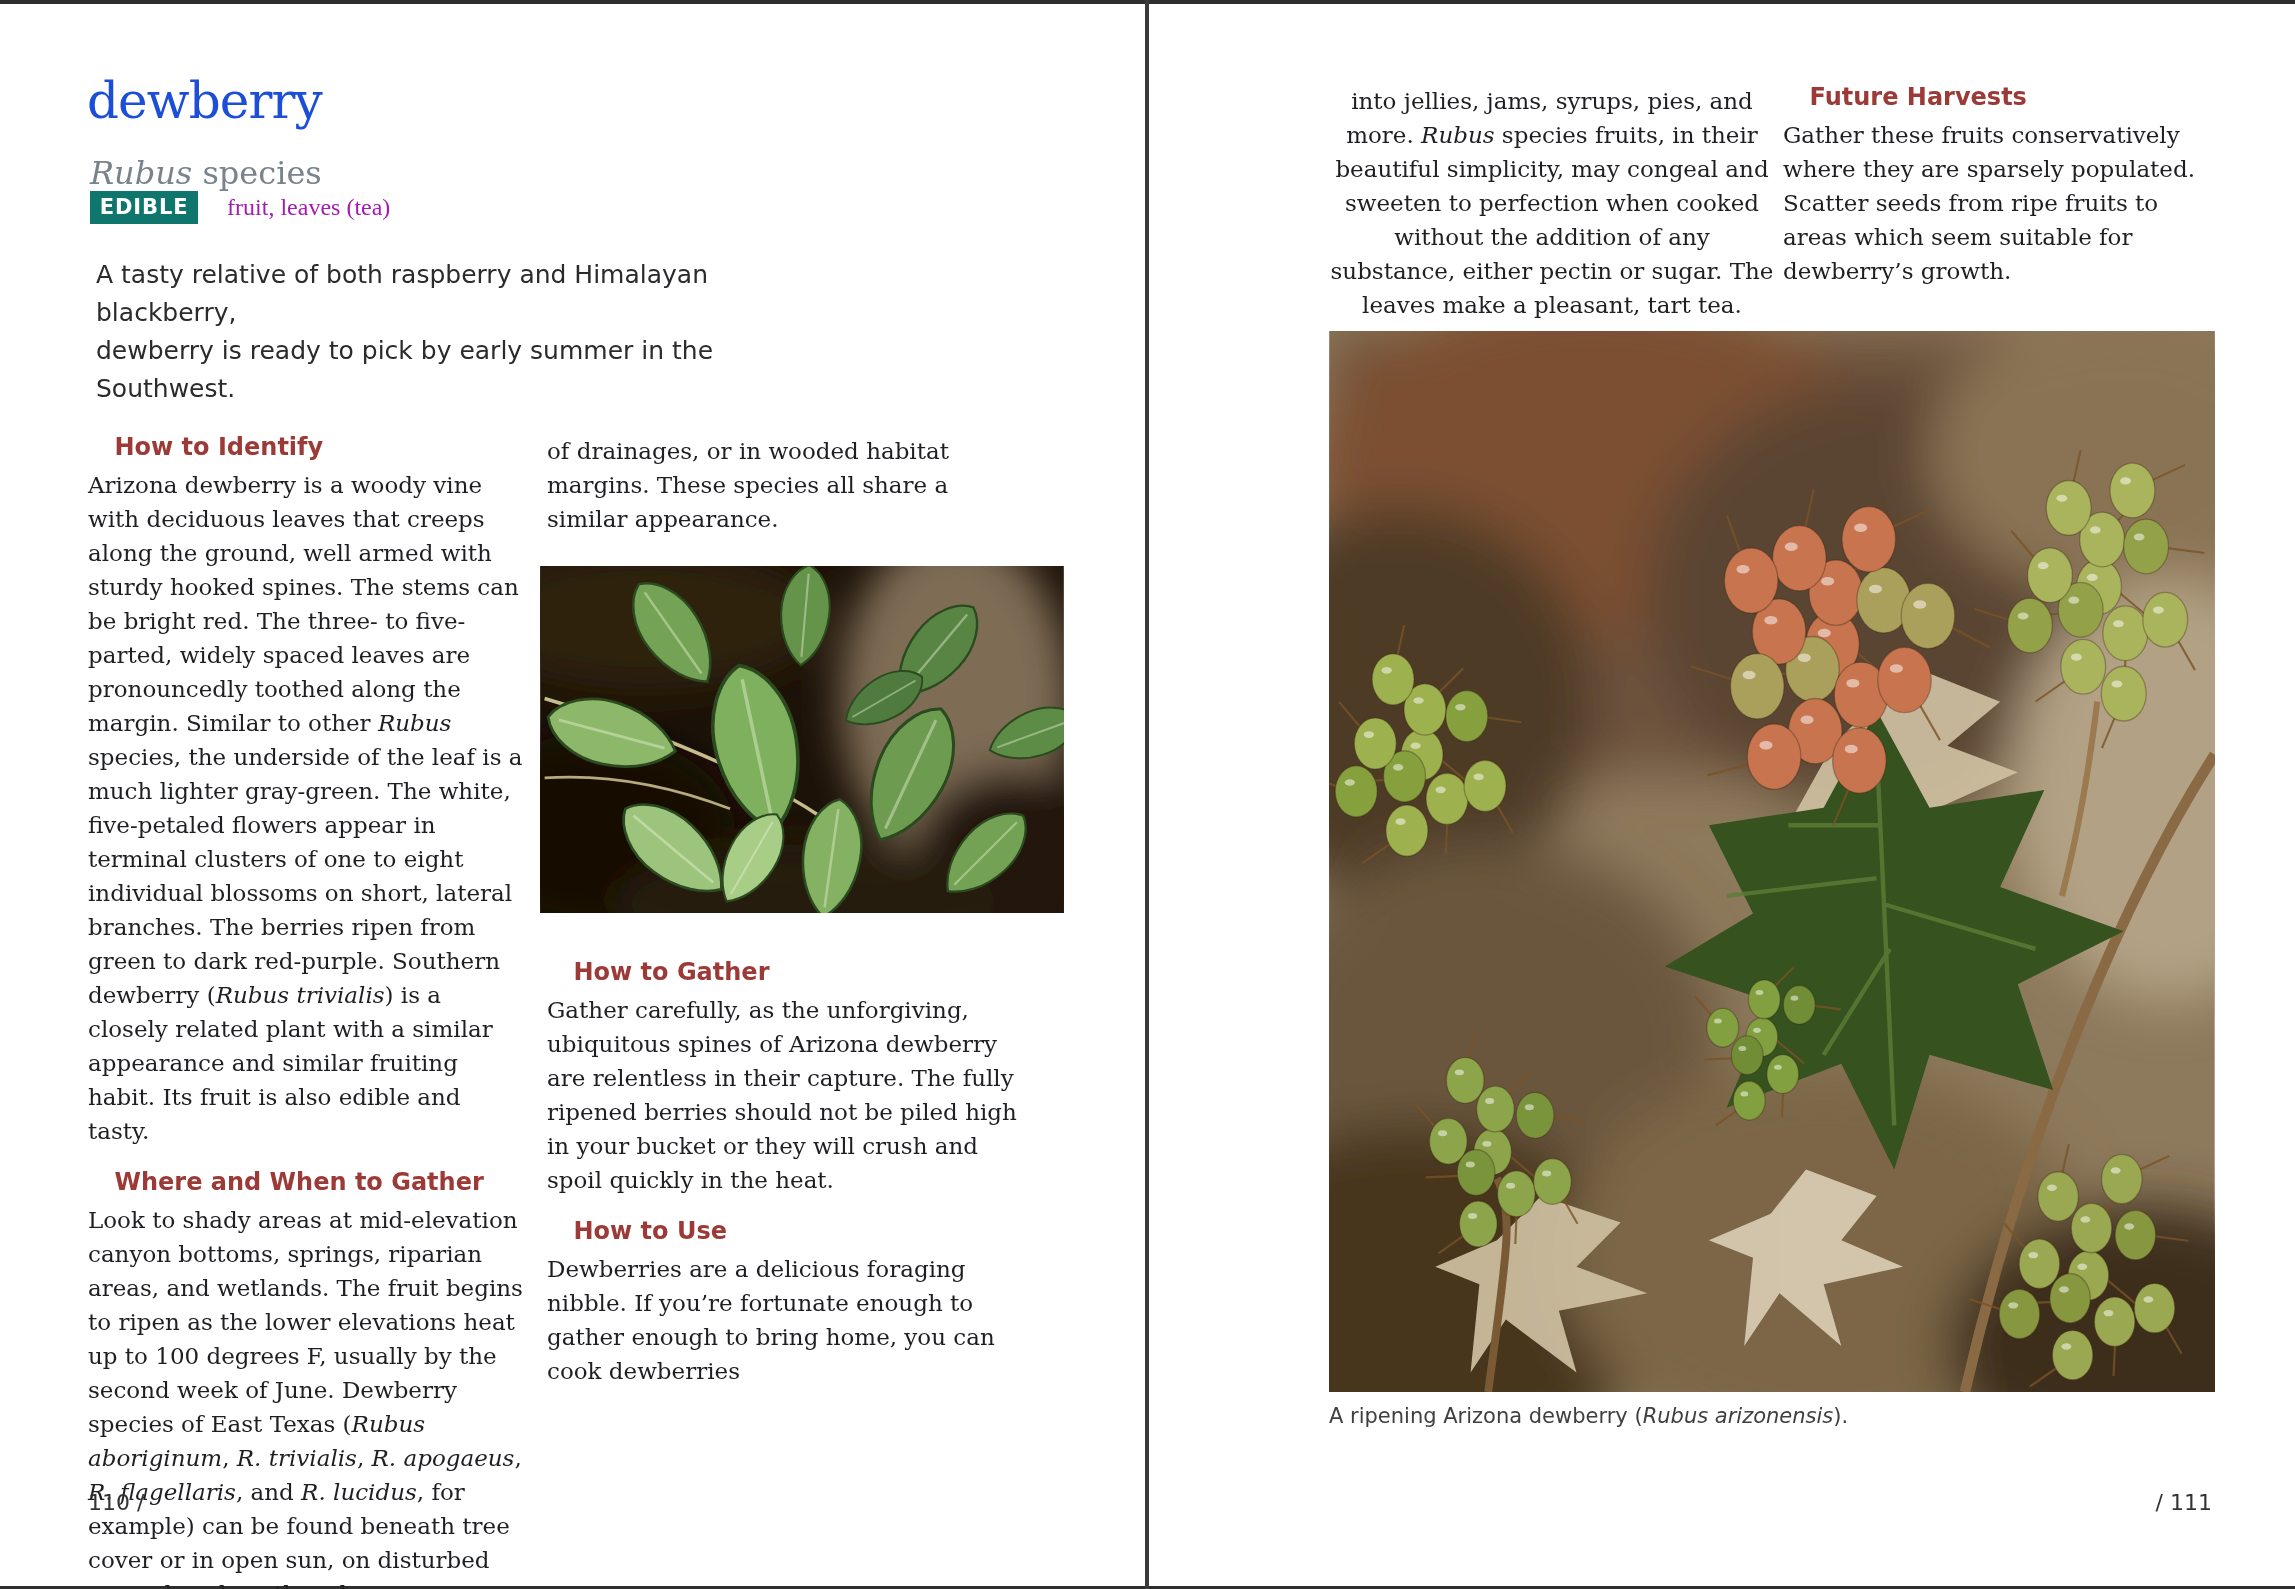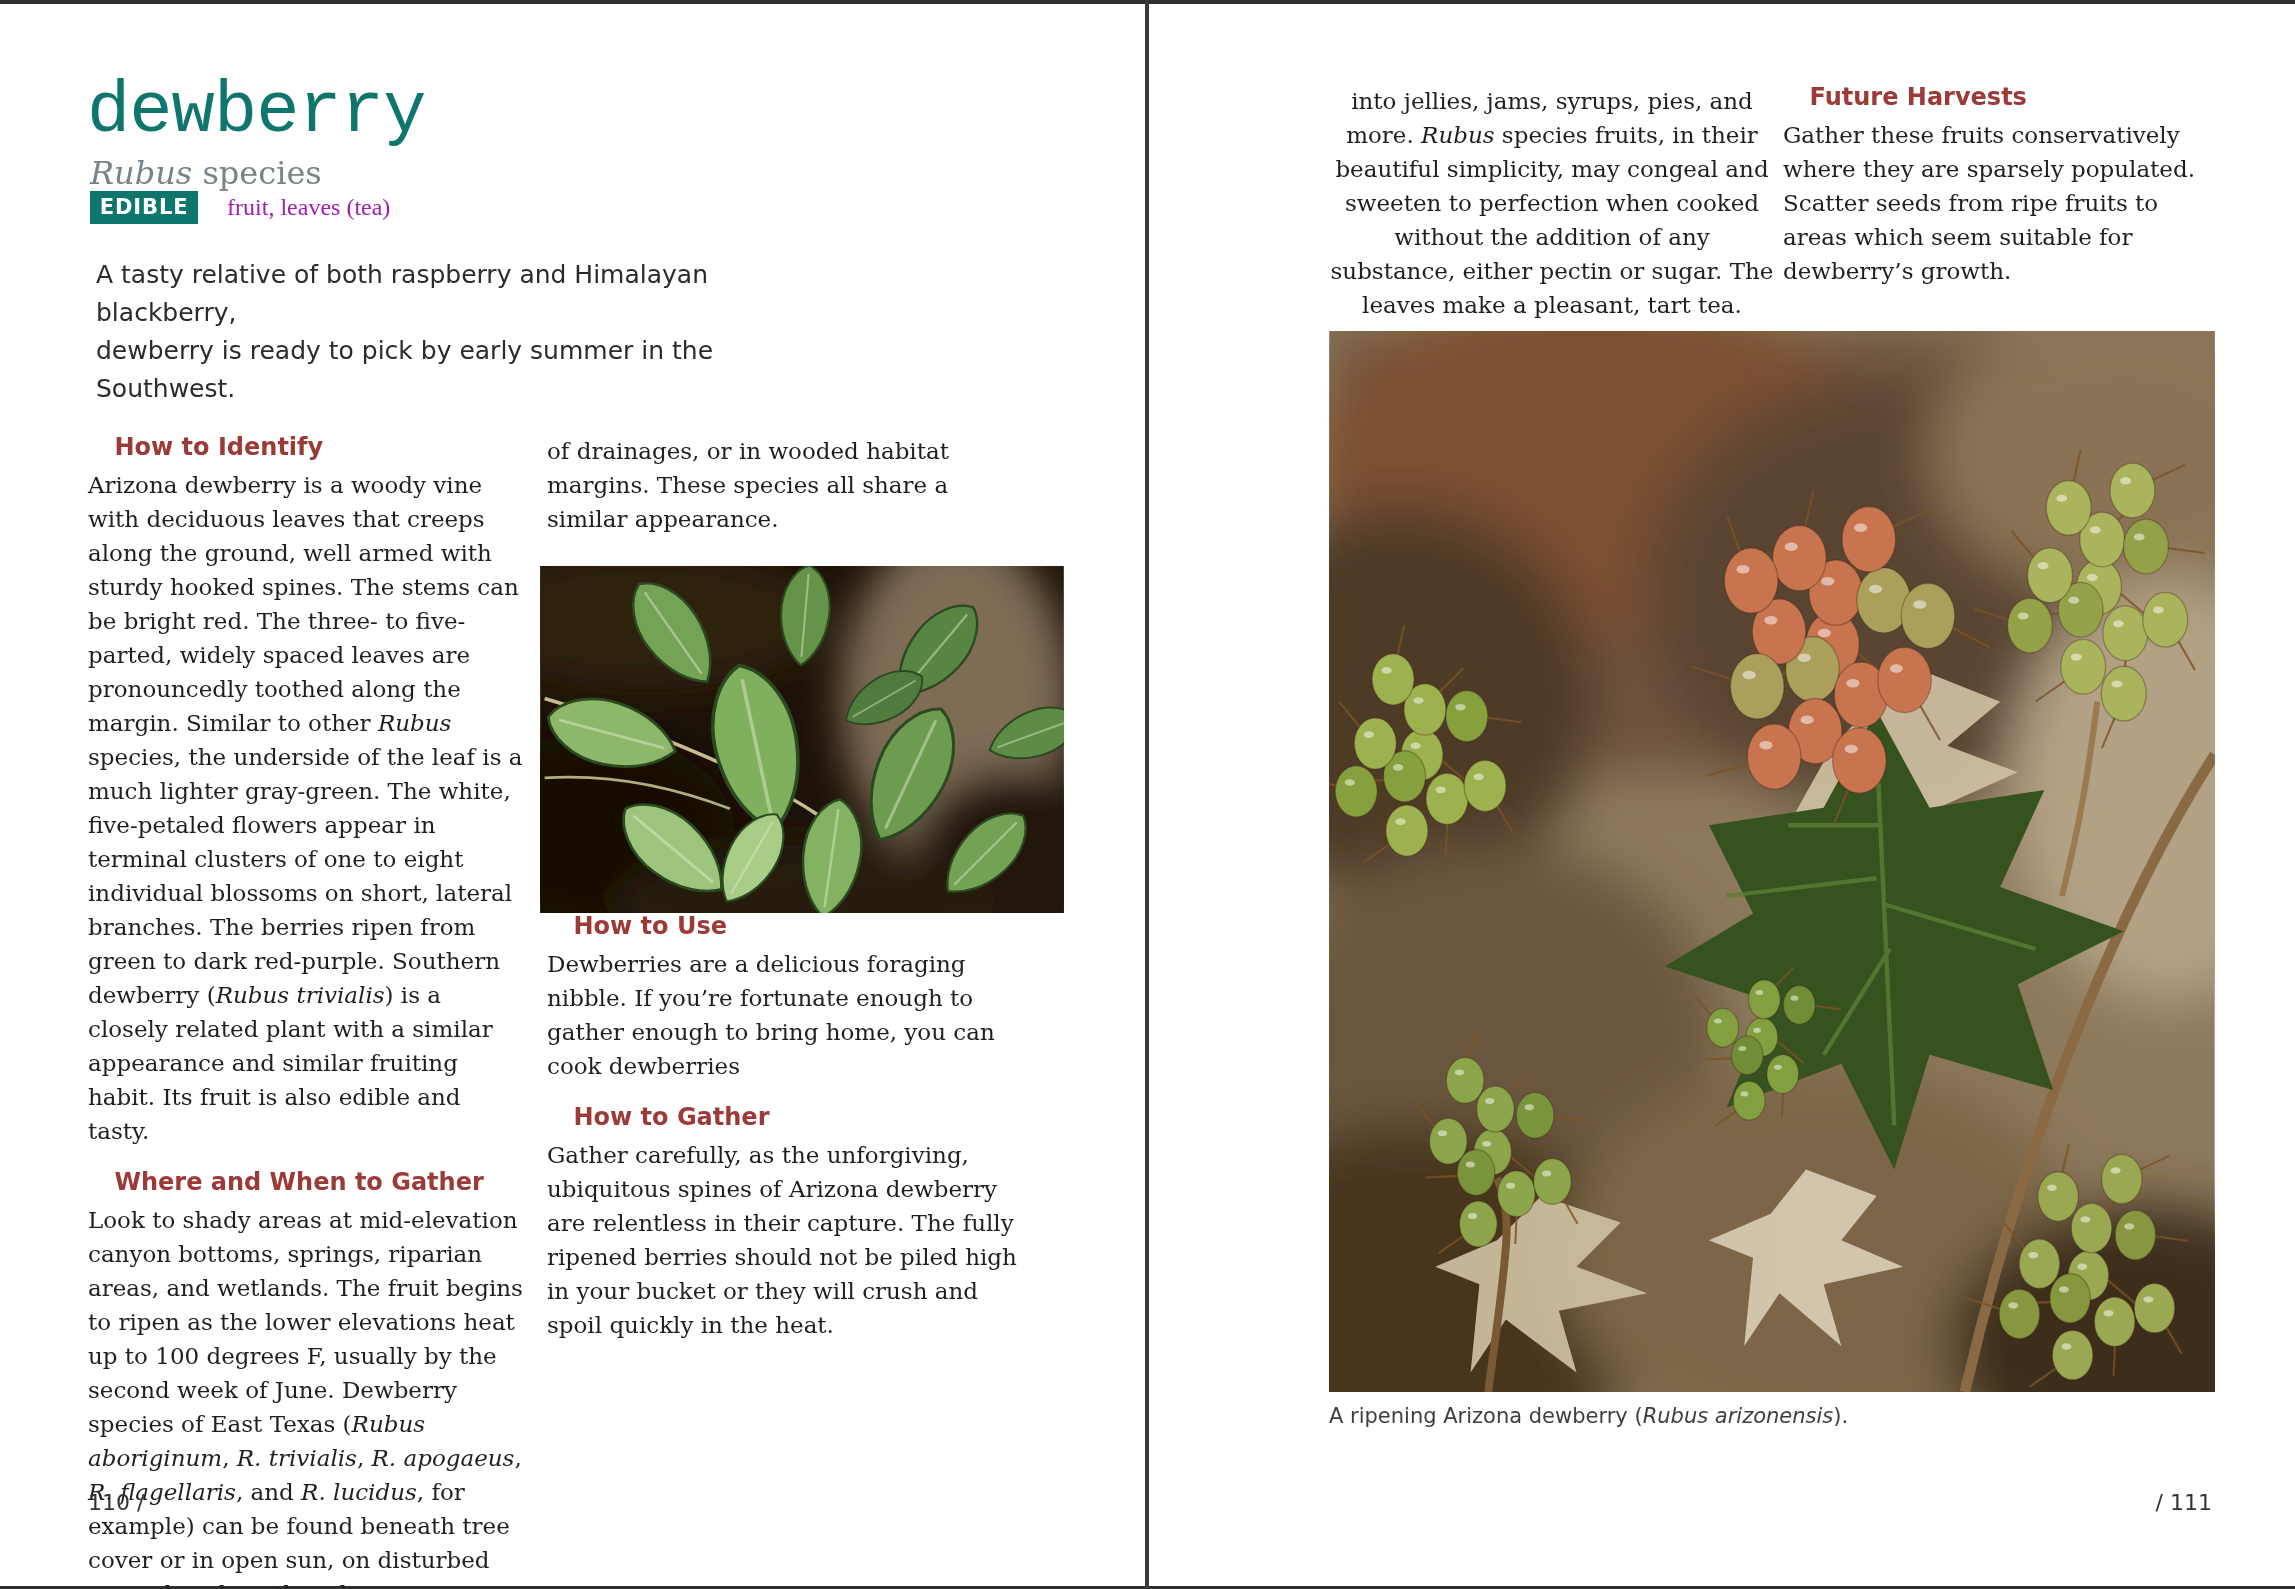--- a/index.html
+++ b/index.html
@@ -7,21 +7,21 @@
     position:relative;width:2295px;height:1589px;background:#ffffff;
     overflow:hidden;font-family:"DejaVu Serif","Liberation Serif",serif;color:#1e1f22;
   }
   .rule-top{position:absolute;left:0;top:0;width:2295px;height:3.5px;background:#2e2e2e;}
   .rule-bottom{position:absolute;left:0;top:1586px;width:2295px;height:3.5px;background:#2e2e2e;}
   .rule-center{position:absolute;left:1145px;top:0;width:4.4px;height:1589px;background:#3a3a3a;}
 
   .abs{position:absolute;}
 
   
-  .title{left:87px;top:76px;font-size:72px;line-height:1;color:#0f766e;letter-spacing:-0.9px;font-family:Liberation Mono, monospace;}
+  .title{left:87px;top:76px;font-size:50px;line-height:1;color:#1d4ed8;letter-spacing:-0.9px;}
   .species{left:90px;top:154px;font-size:32px;color:#79838b;}
   .badge-row{left:90px;top:191px;display:flex;align-items:center;}
   .badge{background:#0f766e;color:#ffffff;font-family:"DejaVu Sans","Liberation Sans",sans-serif;
          font-weight:bold;font-size:21px;padding:4.4px 9.7px;letter-spacing:0.9px;}
   .badge-detail{font-family:Liberation Serif, serif;font-size:24px;color:#a21caf;margin-left:29px;}
   .intro{left:96px;top:256px;width:759px;font-family:"DejaVu Sans","Liberation Sans",sans-serif;
          font-size:25px;line-height:38px;color:#2b2b2e;white-space:pre-line;}
 
   
   .col{width:436px;}
@@ -116,27 +116,27 @@
             <use href="#leafShape" transform="translate(420 235) rotate(25) scale(1.15)" fill="#6d9c50"></use>
             <use href="#leafShape" transform="translate(560 190) rotate(70) scale(0.75)" fill="#5d8c47"></use>
             <use href="#leafShape" transform="translate(150 320) rotate(-50) scale(1.0)" fill="#9cc47c"></use>
             <use href="#leafShape" transform="translate(240 330) rotate(30) scale(0.8)" fill="#a7cd86"></use>
             <use href="#leafShape" transform="translate(330 330) rotate(8) scale(0.95)" fill="#84b262"></use>
             <use href="#leafShape" transform="translate(505 325) rotate(45) scale(0.85)" fill="#73a254"></use>
           </g>
         </svg>
       </figure>
 
+      <div class="section after-photo">
+        <h3 class="sec">How to Gather</h3>
+        <p class="body">Gather carefully, as the unforgiving, ubiquitous spines of Arizona dewberry are relentless in their capture. The fully ripened berries should not be piled high in your bucket or they will crush and spoil quickly in the heat.</p>
+      </div>
       <div class="section">
         <h3 class="sec">How to Use</h3>
         <p class="body">Dewberries are a delicious foraging nibble. If you’re fortunate enough to gather enough to bring home, you can cook dewberries</p>
-      </div>
-      <div class="section after-photo">
-        <h3 class="sec">How to Gather</h3>
-        <p class="body">Gather carefully, as the unforgiving, ubiquitous spines of Arizona dewberry are relentless in their capture. The fully ripened berries should not be piled high in your bucket or they will crush and spoil quickly in the heat.</p>
       </div>
     </div>
 
     <div class="abs pagenum pn-left">110 /</div>
   </div>
 
   <div>
     <div class="abs rcolA">
       <p class="body">into jellies, jams, syrups, pies, and more. <i>Rubus</i> species fruits, in their beautiful simplicity, may congeal and sweeten to perfection when cooked without the addition of any substance, either pectin or sugar. The leaves make a pleasant, tart tea.</p>
     </div>

